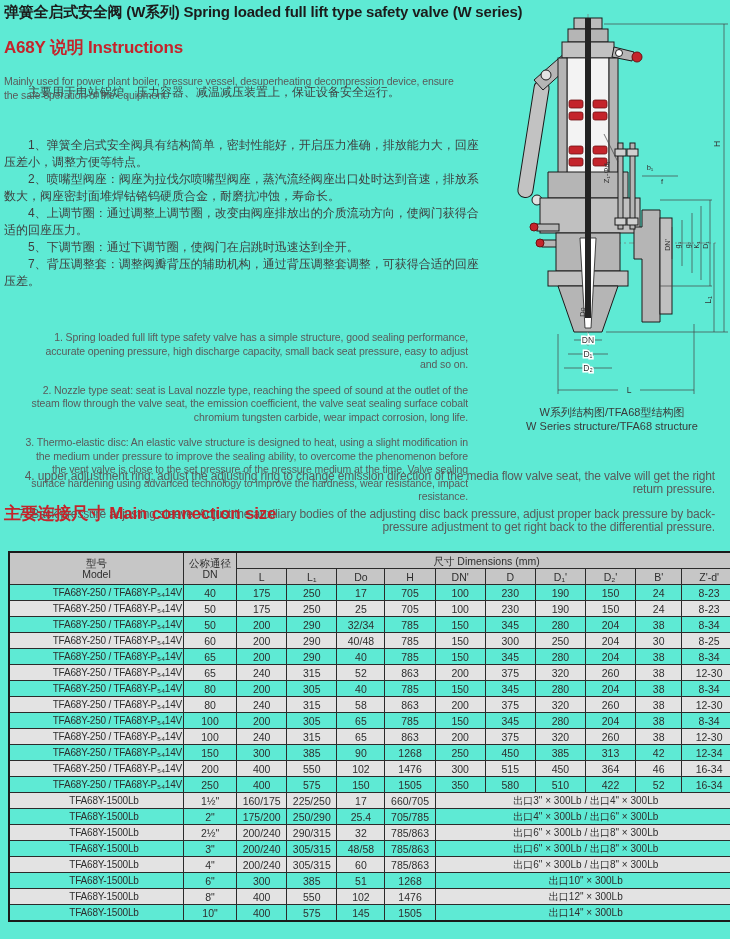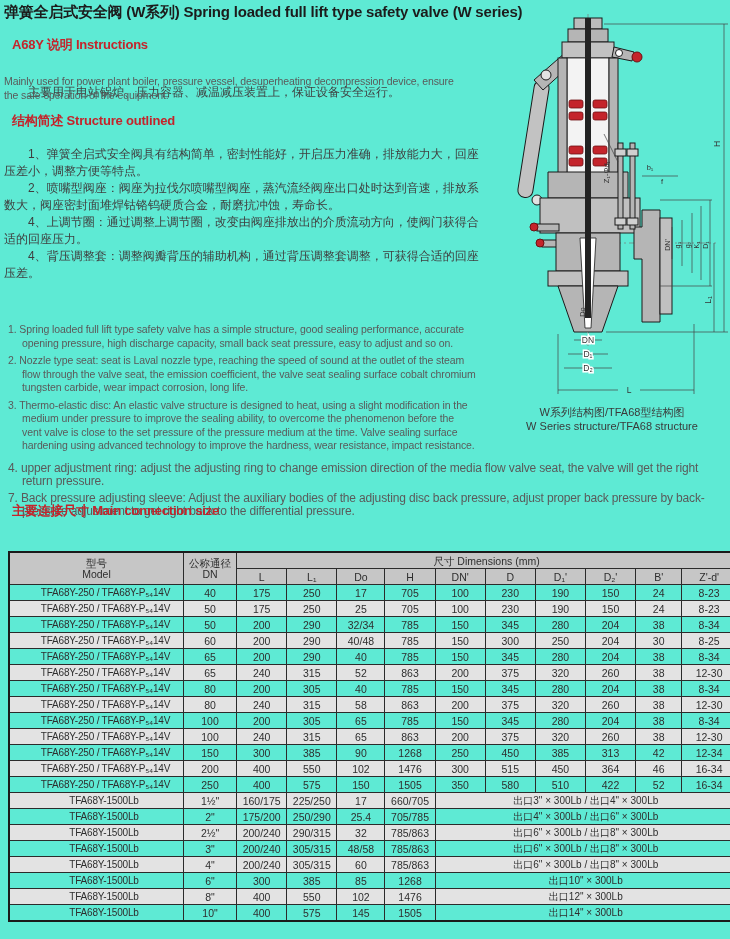--- a/index.html
+++ b/index.html
@@ -1,59 +1,59 @@
 <!DOCTYPE html>
 <html><head>
 <meta charset="utf-8">
 <style>
   html,body{margin:0;padding:0;background:#888;}
   .page{position:relative;width:730px;height:939px;background:#5eead4;overflow:hidden;
         font-family:"Liberation Sans","DejaVu Sans",sans-serif;color:#3a3a3a;}
   .abs{position:absolute;}
   .title{left:4px;top:3px;width:720px;font-size:15px;font-weight:bold;color:#1c1c1c;letter-spacing:-0.2px;}
-  .redhead{font-size:13px;font-weight:bold;color:#c4242b;letter-spacing:-0.2px;margin-left:8px;}
+  .redhead{font-size:17px;font-weight:bold;color:#c4242b;letter-spacing:-0.2px;}
   .zh{font-size:12px;line-height:17px;color:#3f3f3f;}
   .zh-indent{text-indent:2em;margin-top:31px;}
   .en{font-size:10.5px;line-height:13.5px;color:#5a5a5a;letter-spacing:-0.1px;}
-  .en-item{padding-left:14px;text-indent:-14px;margin:4px;}
+  .en-item{padding-left:14px;text-indent:-14px;margin:12px;text-align:right;}
   .en456{font-size:12px;line-height:13px;color:#5a5a5a;letter-spacing:-0.15px;}
   .zh-item{margin:0;}
   
   table.dims{border-collapse:collapse;width:730px;table-layout:fixed;
      font-size:10.5px;color:#2e2e2e;}
   table.dims th,table.dims td{border:1px solid #2b2b2b;text-align:center;vertical-align:middle;
      padding:0 1px;height:15px;line-height:12px;overflow:hidden;white-space:nowrap;}
   table.dims{border:2px solid #1a1a1a;}
   table.dims thead th{background:#c6c6c6;font-weight:normal;font-size:10.5px;}
   table.dims .pre{white-space:pre-line;line-height:11px;}
   table.dims tr.alt td{background:#e3e3e3;}
-  table.dims td.model{text-align:center;padding-left:19px;font-size:10px;letter-spacing:-0.2px;}
+  table.dims td.model{text-align:right;padding-left:19px;font-size:10px;letter-spacing:-0.2px;}
   table.dims td.model.center{text-align:center;padding-left:16px;}
   table.dims td.outlet{font-size:10px;}
   
   svg text{font-family:"Liberation Sans","DejaVu Sans",sans-serif;}
 </style>
 </head>
 <body>
 
 <div class="page">
 
   <div class="abs title">弹簧全启式安全阀 (W系列) Spring loaded full lift type safety valve (W series)</div>
 
   <div class="abs redhead" style="left:4px;top:36px;">A68Y  说明 Instructions</div>
   <div class="abs zh zh-indent" style="left:4px;top:53px;width:478px;">主要用于电站锅炉、压力容器、减温减压装置上，保证设备安全运行。</div>
   <div class="abs en" style="left:4px;top:75px;width:452px;">Mainly used for power plant boiler, pressure vessel, desuperheating decompression device, ensure the safe operation of the equipment.</div>
 
-  <div class="abs redhead" style="left:4px;top:112px;">结构简述 Structure outlined</div>
-
-  <div class="abs" style="left:4px;top:146px;width:478px;">
+
+  <div class="abs" style="left:4px;top:137px;width:478px;">
     <p class="zh zh-item zh-indent">1、弹簧全启式安全阀具有结构简单，密封性能好，开启压力准确，排放能力大，回座压差小，调整方便等特点。</p>
     <p class="zh zh-item zh-indent">2、喷嘴型阀座：阀座为拉伐尔喷嘴型阀座，蒸汽流经阀座出口处时达到音速，排放系数大，阀座密封面堆焊钴铬钨硬质合金，耐磨抗冲蚀，寿命长。</p>
     <p class="zh zh-item zh-indent">4、上调节圈：通过调整上调节圈，改变由阀座排放出的介质流动方向，使阀门获得合适的回座压力。</p>
-    <p class="zh zh-item zh-indent">4、背压调整套：调整阀瓣背压的辅助机构，通过背压调整套调整，可获得合适的回座压差。</p>
+    <p class="zh zh-item zh-indent">5、下调节圈：通过下调节圈，使阀门在启跳时迅速达到全开。</p>
+    <p class="zh zh-item zh-indent">7、背压调整套：调整阀瓣背压的辅助机构，通过背压调整套调整，可获得合适的回座压差。</p>
   </div>
 
   <div class="abs" style="left:4px;top:319px;width:476px;">
     <p class="en en-item">1. Spring loaded full lift type safety valve has a simple structure, good sealing performance, accurate opening pressure, high discharge capacity, small back seat pressure, easy to adjust and so on.</p>
     <p class="en en-item">2. Nozzle type seat: seat is Laval nozzle type, reaching the speed of sound at the outlet of the steam flow through the valve seat, the emission coefficient, the valve seat sealing surface cobalt chromium tungsten carbide, wear impact corrosion, long life.</p>
     <p class="en en-item">3. Thermo-elastic disc: An elastic valve structure is designed to heat, using a slight modification in the medium under pressure to improve the sealing ability, to overcome the phenomenon before the vent valve is close to the set pressure of the pressure medium at the time. Valve sealing surface hardening using advanced technology to improve the hardness, wear resistance, impact resistance.</p>
   </div>
 
   <div class="abs" style="left:4px;top:458px;width:723px;">
     <p class="en456 en-item">4. upper adjustment ring: adjust the adjusting ring to change emission direction of the media flow valve seat, the valve will get the right return pressure.</p>
@@ -438,21 +438,21 @@
           <td>305/315</td>
           <td>60</td>
           <td>785/863</td>
           <td class="outlet" colspan="6">出口6" × 300Lb / 出口8" × 300Lb</td>
         </tr>
         <tr>
           <td class="model center">TFA68Y-1500Lb</td>
           <td>6"</td>
           <td>300</td>
           <td>385</td>
-          <td>85</td>
+          <td>51</td>
           <td>1268</td>
           <td class="outlet" colspan="6">出口10" × 300Lb</td>
         </tr>
         <tr class="alt">
           <td class="model center">TFA68Y-1500Lb</td>
           <td>8"</td>
           <td>400</td>
           <td>550</td>
           <td>102</td>
           <td>1476</td>

